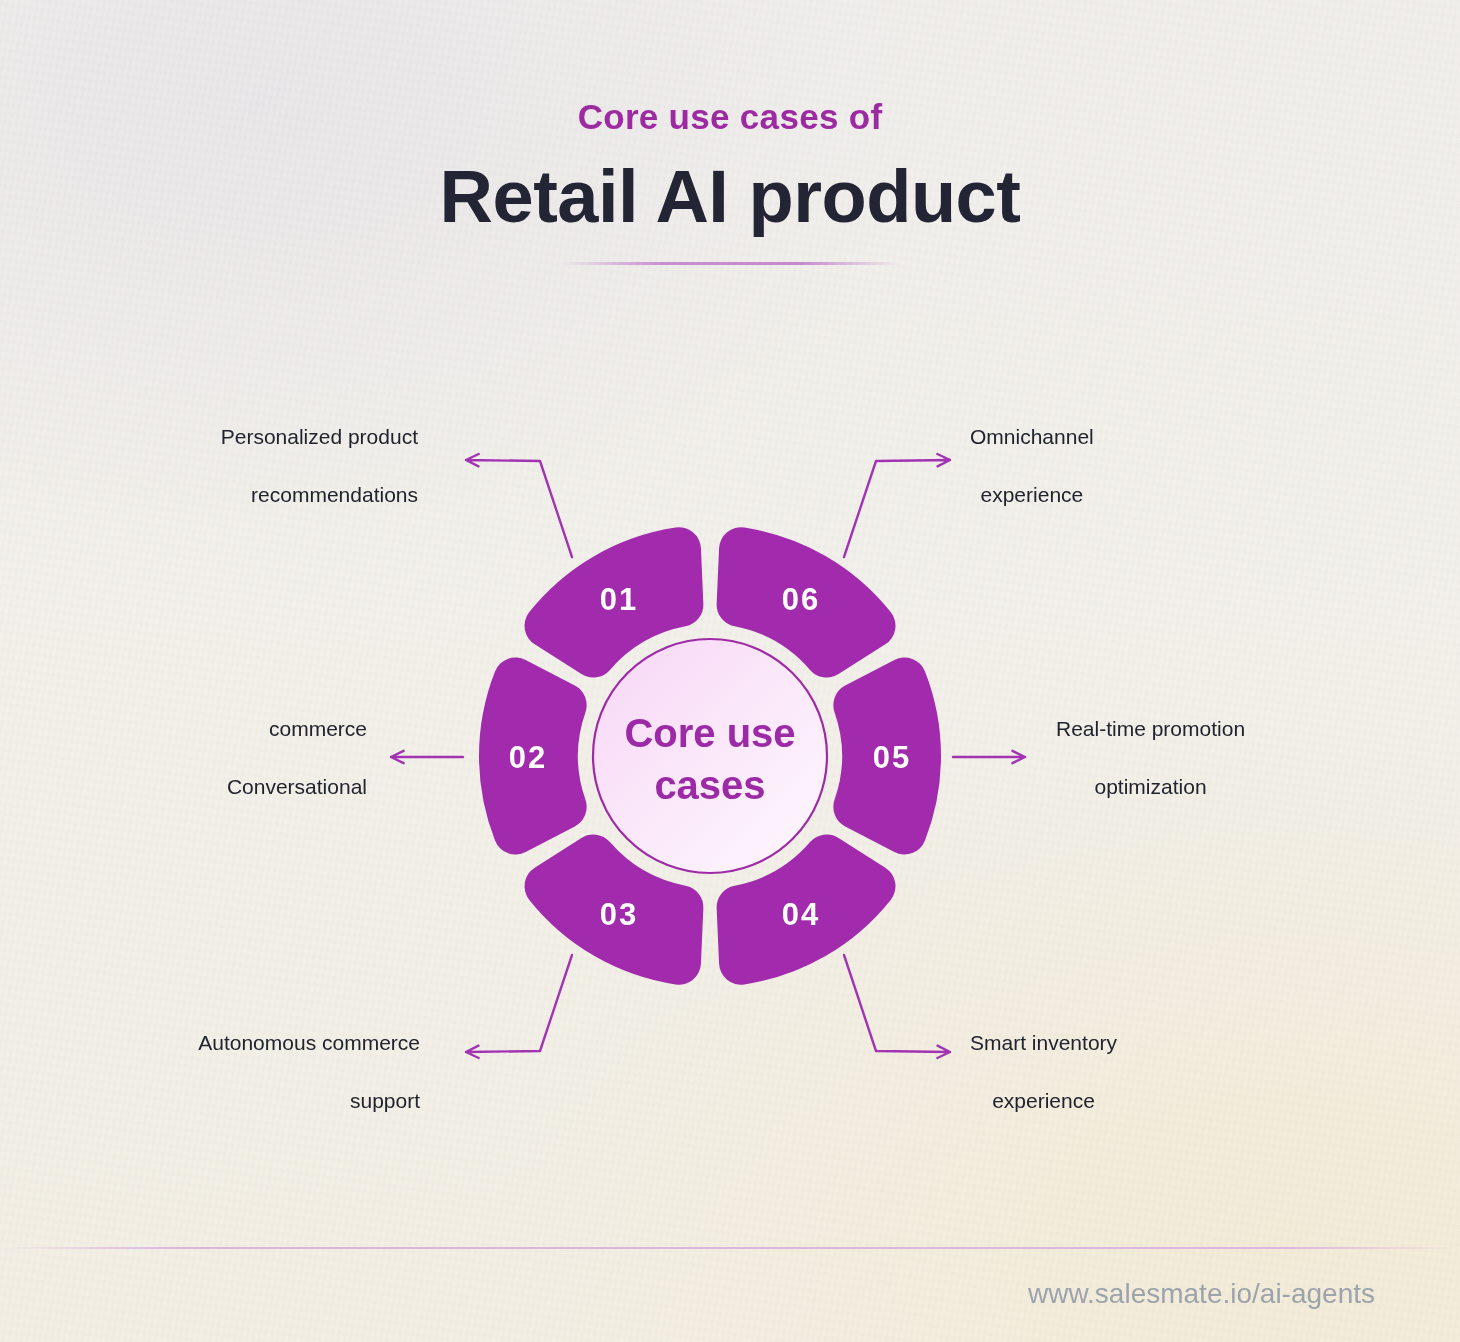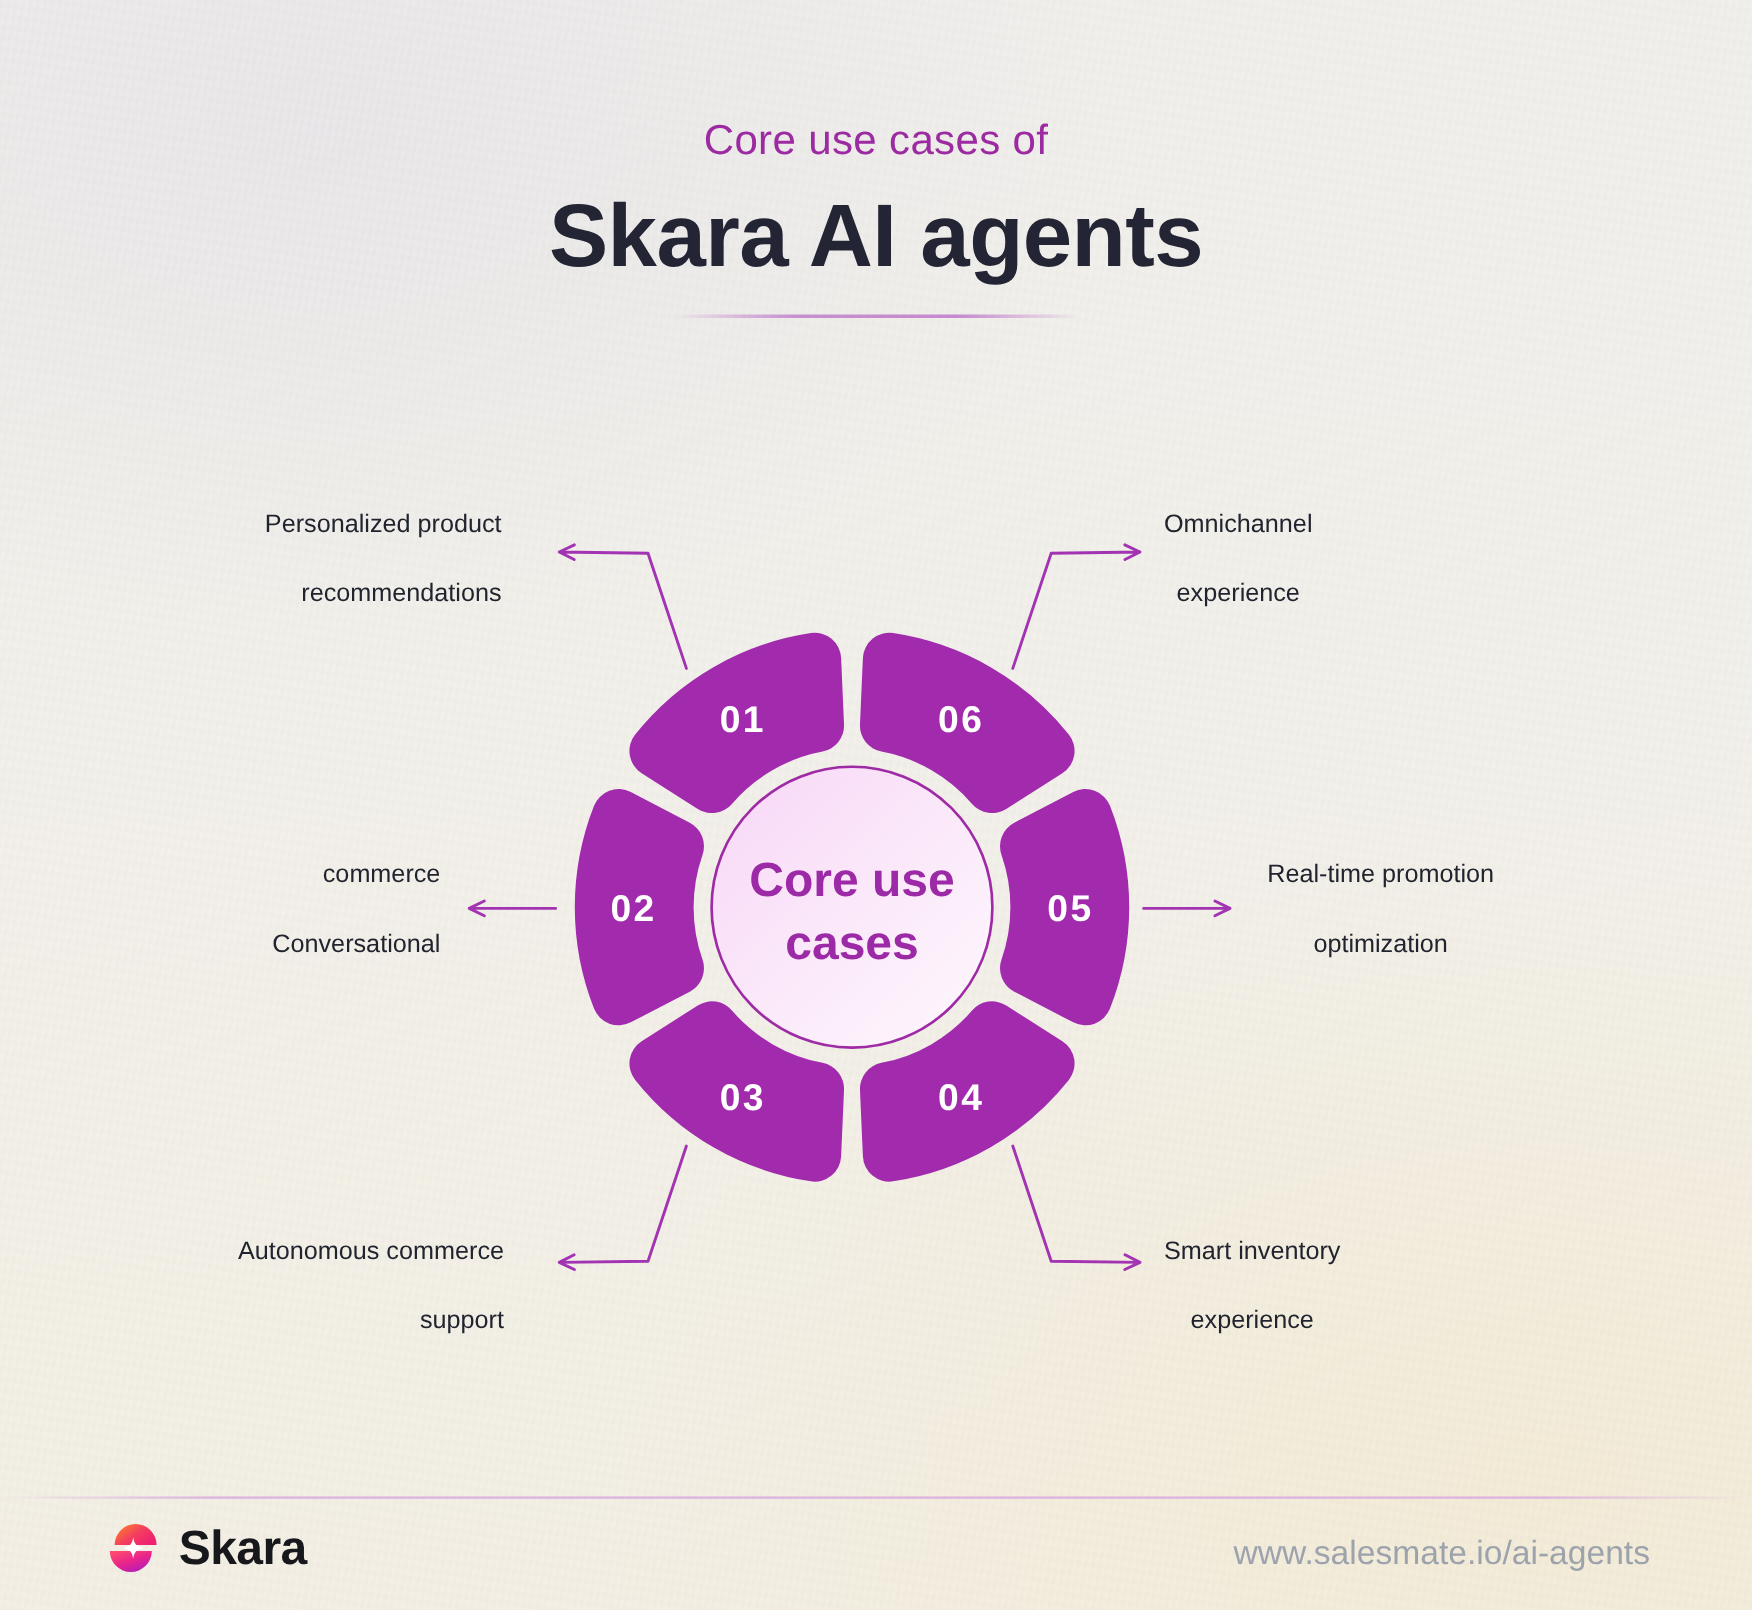--- a/index.html
+++ b/index.html
@@ -16,21 +16,21 @@
       linear-gradient(180deg,#f1efec 0%,#f2f0ea 45%,#f3efe4 100%);
   }
   .canvas::before{
     content:"";position:absolute;inset:0;pointer-events:none;
     background:
       repeating-linear-gradient(100deg, rgba(120,110,100,0.016) 0 3px, rgba(255,255,255,0.022) 3px 6px),
       repeating-linear-gradient(8deg, rgba(120,110,100,0.012) 0 4px, rgba(255,255,255,0) 4px 9px);
   }
   header{position:absolute;top:0;left:0;width:100%;text-align:center;}
   .eyebrow{
-    margin-top:96px;font-size:35px;line-height:42px;font-weight:400;
+    margin-top:96px;font-size:35px;line-height:42px;font-weight:700;
     color:#9c2ba2;letter-spacing:0.3px;
   }
   .big-title{
     margin:16px 0 0 0;font-size:74px;line-height:86px;font-weight:800;
     color:#232534;letter-spacing:-0.5px;
   }
   .title-divider{
     width:340px;height:3px;margin:22px auto 0 auto;border-radius:2px;
     background:linear-gradient(90deg, rgba(190,110,205,0) 0%, rgba(183,104,198,0.7) 30%, rgba(183,104,198,0.75) 70%, rgba(190,110,205,0) 100%);
   }
@@ -67,21 +67,21 @@
     position:absolute;right:85px;top:1278px;font-size:28px;font-weight:400;color:#9da3ac;
   }
 </style>
 </head>
 <body>
 
 <div class="canvas">
 
   <header>
     <div class="eyebrow">Core use cases of</div>
-    <h1 class="big-title">Skara AI agents</h1>
+    <h1 class="big-title">Retail AI product</h1>
     <div class="title-divider"></div>
   </header>
 
   <svg class="diagram" viewBox="0 0 1460 1342">
     <defs>
       <linearGradient id="centerGrad" x1="0" y1="0" x2="1" y2="1">
         <stop offset="0" stop-color="#f8d7f7"></stop>
         <stop offset="0.55" stop-color="#fbeafa"></stop>
         <stop offset="1" stop-color="#fef8fe"></stop>
       </linearGradient>
@@ -139,35 +139,15 @@
     <span>Real-time promotion</span>
     <span>optimization</span>
   </div>
   <div class="label label-r" style="left:970px;top:408px;">
     <span>Omnichannel</span>
     <span>experience</span>
   </div>
 
   <div class="footer-divider"></div>
 
-  <div class="brand">
-    <svg width="52" height="48" viewBox="0 0 52 48">
-      <defs>
-        <linearGradient id="logoTop" x1="0" y1="0" x2="1" y2="0.7">
-          <stop offset="0" stop-color="#ff8c21"></stop>
-          <stop offset="0.55" stop-color="#f43f5e"></stop>
-          <stop offset="1" stop-color="#ef2071"></stop>
-        </linearGradient>
-        <linearGradient id="logoBottom" x1="0.15" y1="0" x2="0.85" y2="1">
-          <stop offset="0" stop-color="#ff4d6d"></stop>
-          <stop offset="0.5" stop-color="#e8238c"></stop>
-          <stop offset="1" stop-color="#a91bc2"></stop>
-        </linearGradient>
-      </defs>
-      <path d="M10.5 21.5 A17.5 17.5 0 0 1 45.5 21.5 Z" fill="url(#logoTop)"></path>
-      <path d="M6.5 26.5 A17.5 17.5 0 0 0 41.5 26.5 Z" fill="url(#logoBottom)"></path>
-      <path d="M26 15 C27 21 28.5 22.5 35 24 C28.5 25.5 27 27 26 33 C25 27 23.5 25.5 17 24 C23.5 22.5 25 21 26 15 Z" fill="#ffffff"></path>
-    </svg>
-    <span class="brand-name">Skara</span>
-  </div>
 
   <div class="footer-url">www.salesmate.io/ai-agents</div>
 </div>
 
 </body></html>

